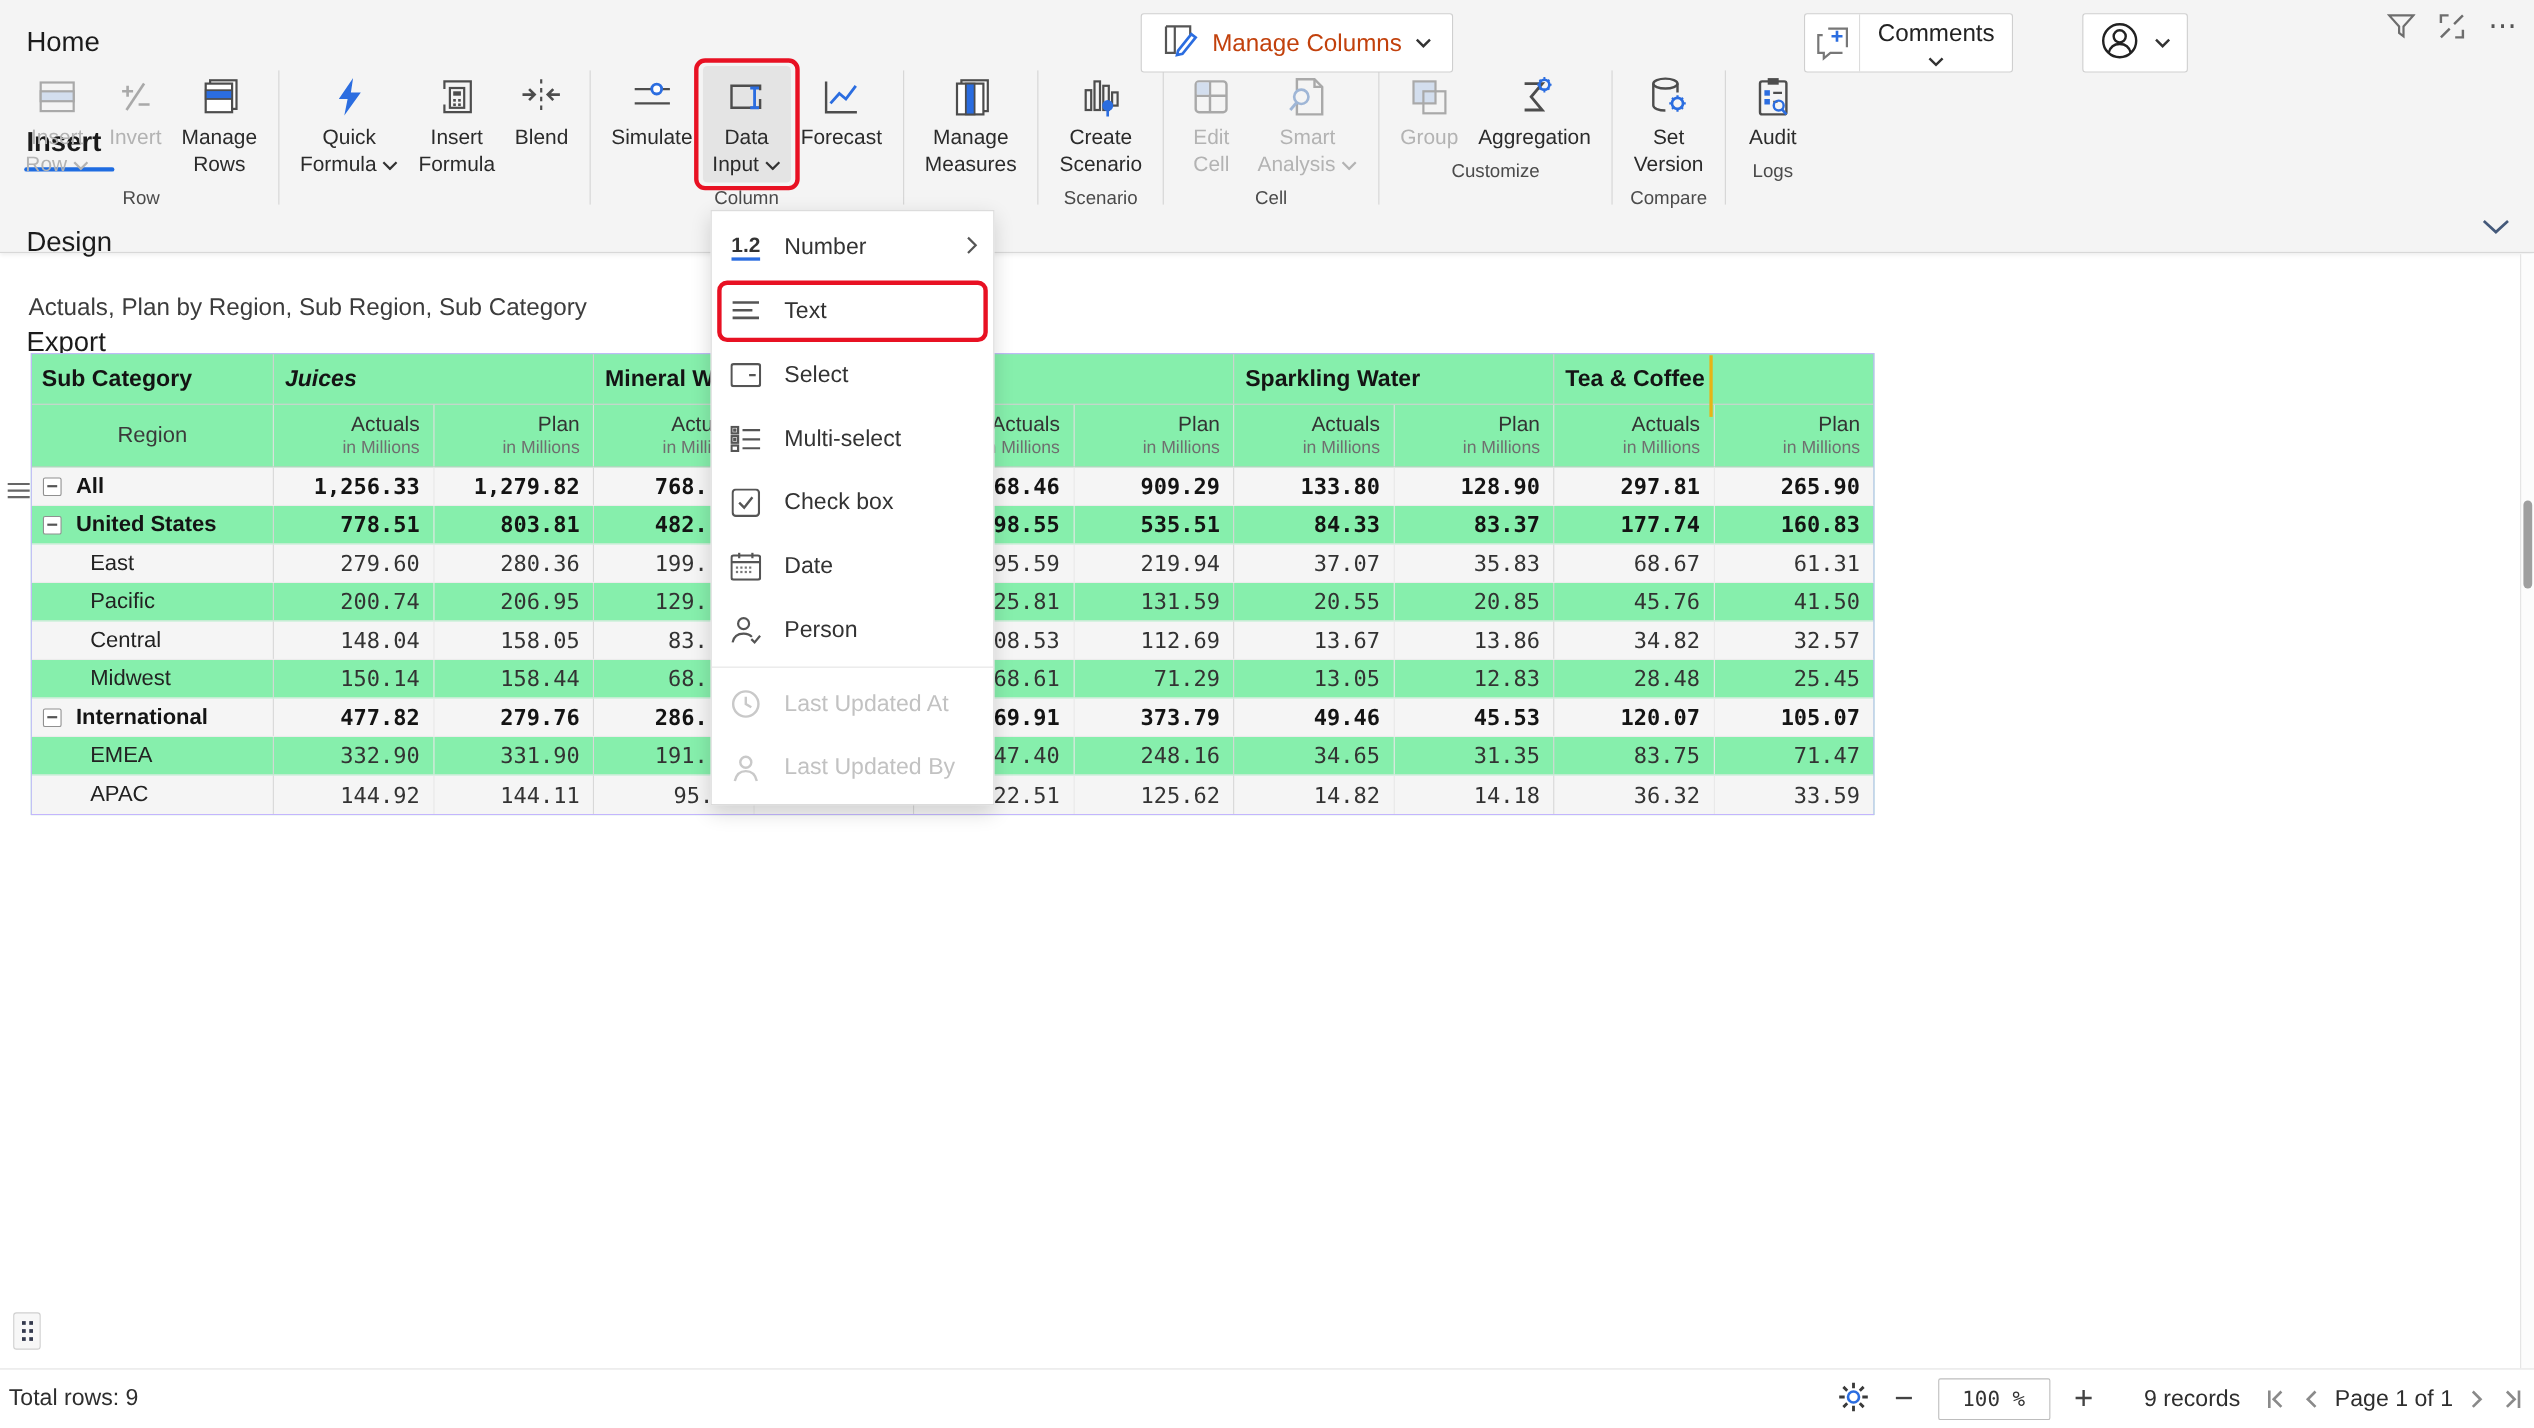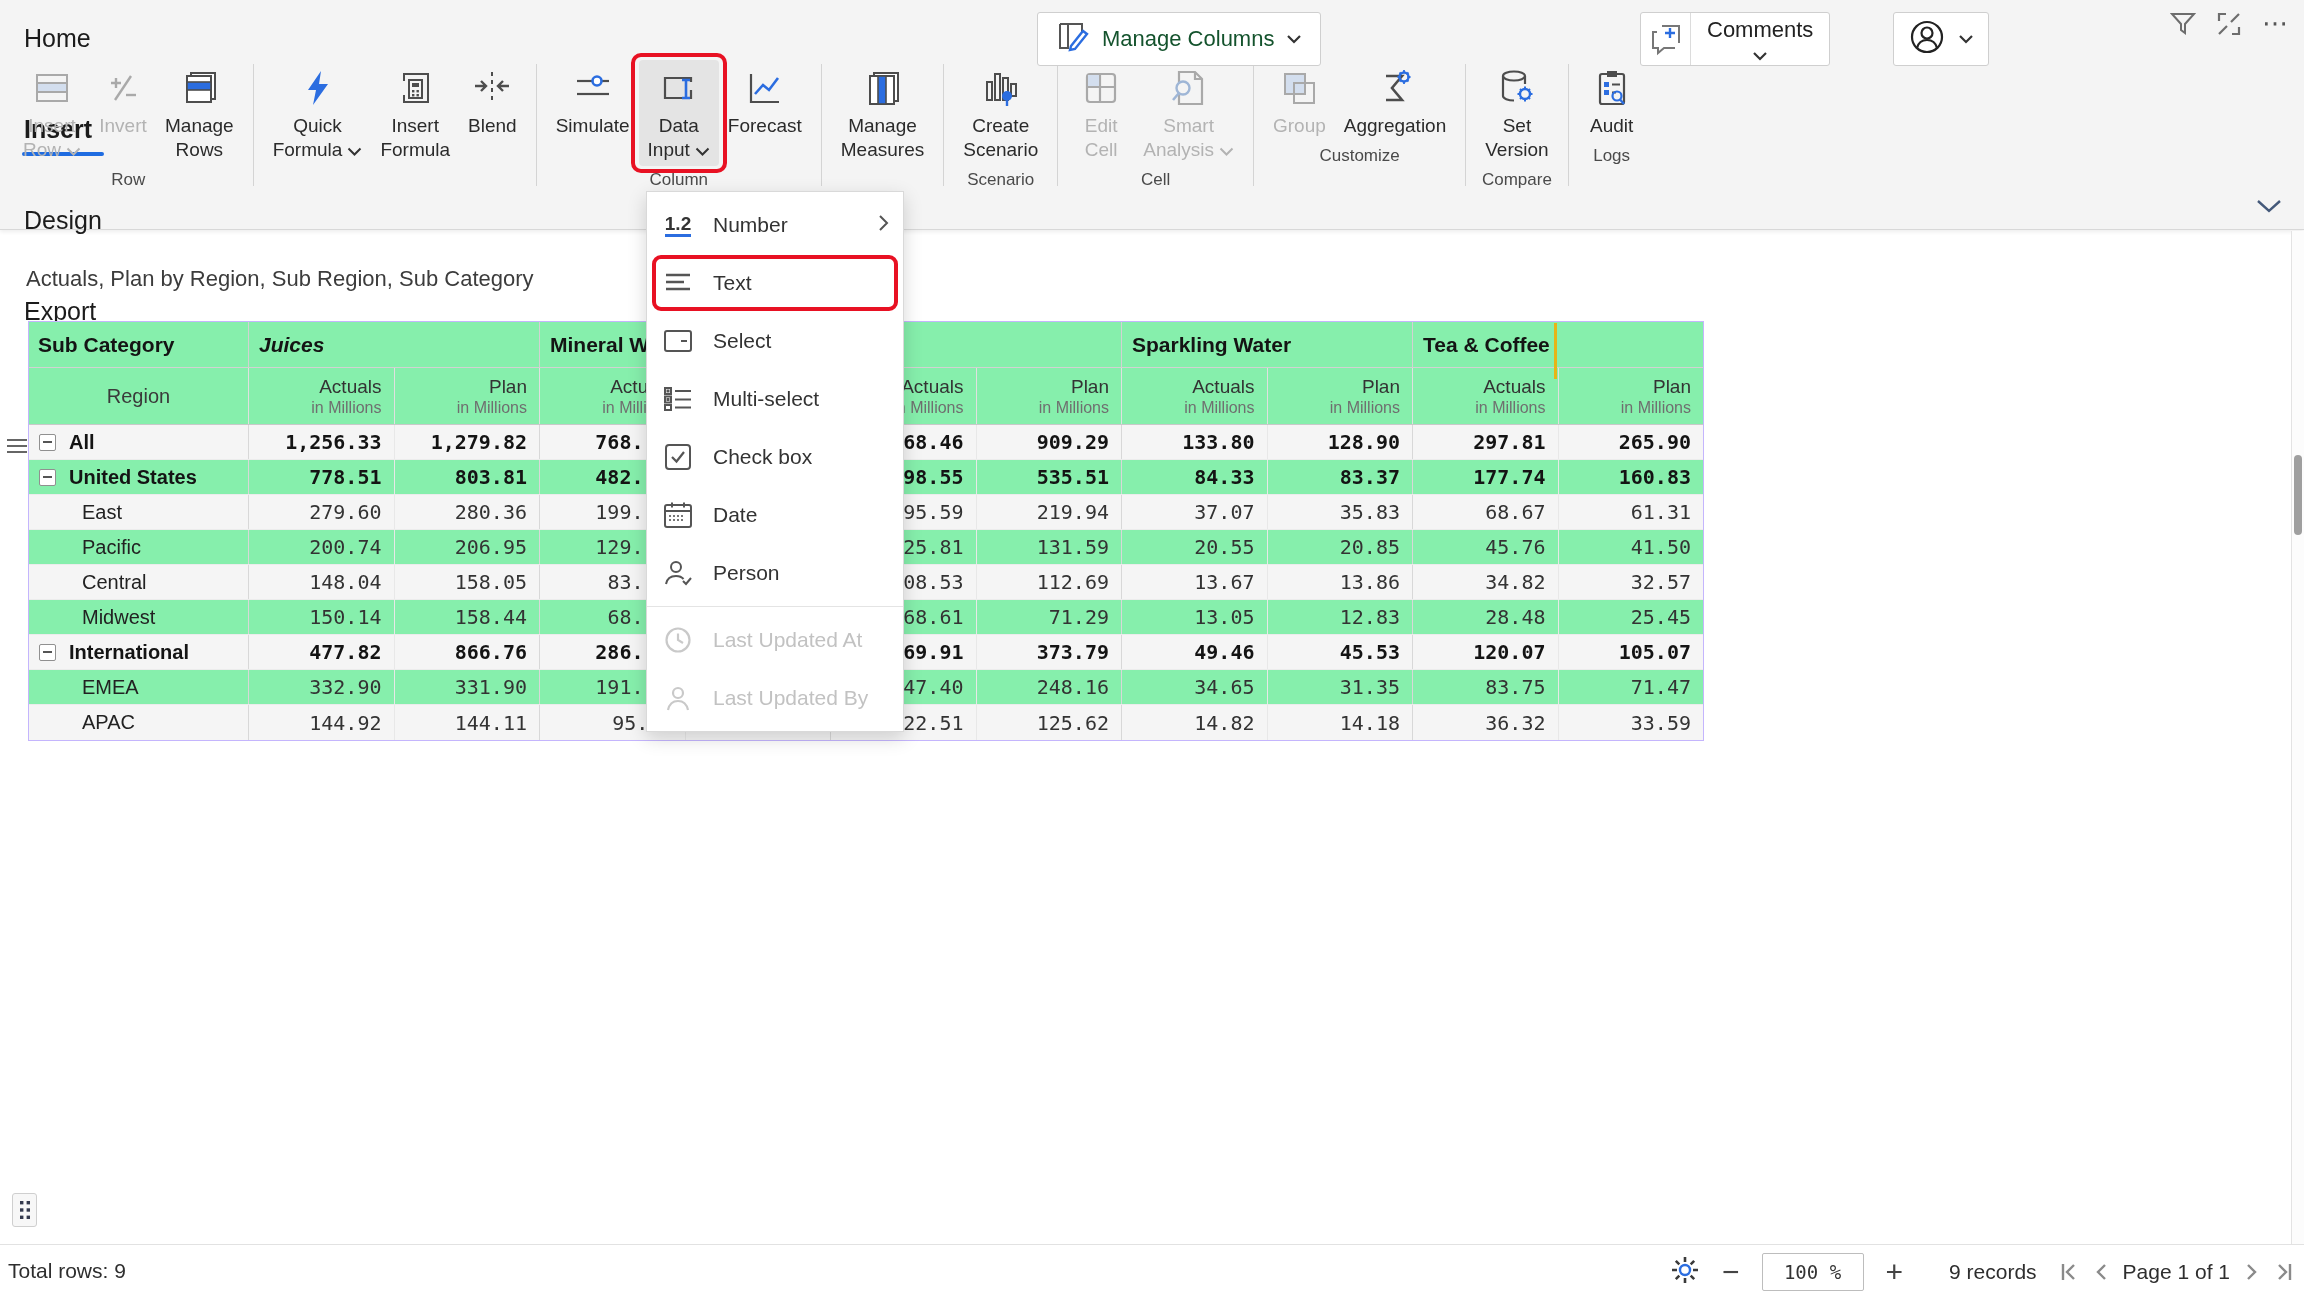--- a/index.html
+++ b/index.html
@@ -26,21 +26,21 @@
   .rbtn.disabled { cursor:default; }
   .rbtn.disabled .rlabel { color:#b3b3b3; }
   .rbtn.selected { background:#e4e4e4; }
   .chev { display:inline-block; margin-left:5px; }
   .hl-red { position:absolute; inset:-7px -8px; border:4px solid var(--red); border-radius:10px; pointer-events:none; z-index:40; }
   .ribbon-collapse { position:absolute; right:22px; top:198px; cursor:pointer; }
 
   
   .topbtn { position:absolute; top:12px; height:54px; background:#fff; border:1px solid #cfcfcf; border-radius:3px;
             display:flex; align-items:center; cursor:pointer; }
-  .manage-cols { left:1037px; padding:0 18px; gap:12px; font-size:22px; color:#14532d; }
+  .manage-cols { left:1037px; padding:0 18px; gap:12px; font-size:22px; color:#c2410c; }
   .comments { left:1640px; }
   .comments .seg-icon { width:50px; display:flex; justify-content:center; align-items:center; height:100%; border-right:1px solid #dcdcdc; }
   .comments .seg-label { padding:0 16px; font-size:22px; color:#222; display:flex; align-items:center; gap:8px;flex-direction:column; }
   .avatar-btn { left:1893px; padding:0 14px; gap:12px; }
   .corner-icons { position:absolute; right:14px; top:8px; display:flex; gap:20px; align-items:center; }
   .corner-icons .ci { cursor:pointer; display:flex; align-items:center; }
 
   
   .menu { position:absolute; left:646px; top:191px; width:258px; background:#fff; border:1px solid #d9d9d9;
           box-shadow:0 6px 18px rgba(0,0,0,.16); z-index:30; padding:4px 0; }
@@ -618,21 +618,21 @@
         <div class="c num bl">12.83</div>
         <div class="c num blg">28.48</div>
         <div class="c num bl">25.45</div>
       </div>
       <div class="trow brow even boldrow">
         <div class="c rowlabel ind1">
           <span class="collapse-box"></span>
           <span>International</span>
         </div>
         <div class="c num blg">477.82</div>
-        <div class="c num bl">866.76</div>
+        <div class="c num bl">279.76</div>
         <div class="c num blg cut">286.</div>
         <div class="c num bl"></div>
         <div class="c num blg">69.91</div>
         <div class="c num bl">373.79</div>
         <div class="c num blg">49.46</div>
         <div class="c num bl">45.53</div>
         <div class="c num blg">120.07</div>
         <div class="c num bl">105.07</div>
       </div>
       <div class="trow brow">

